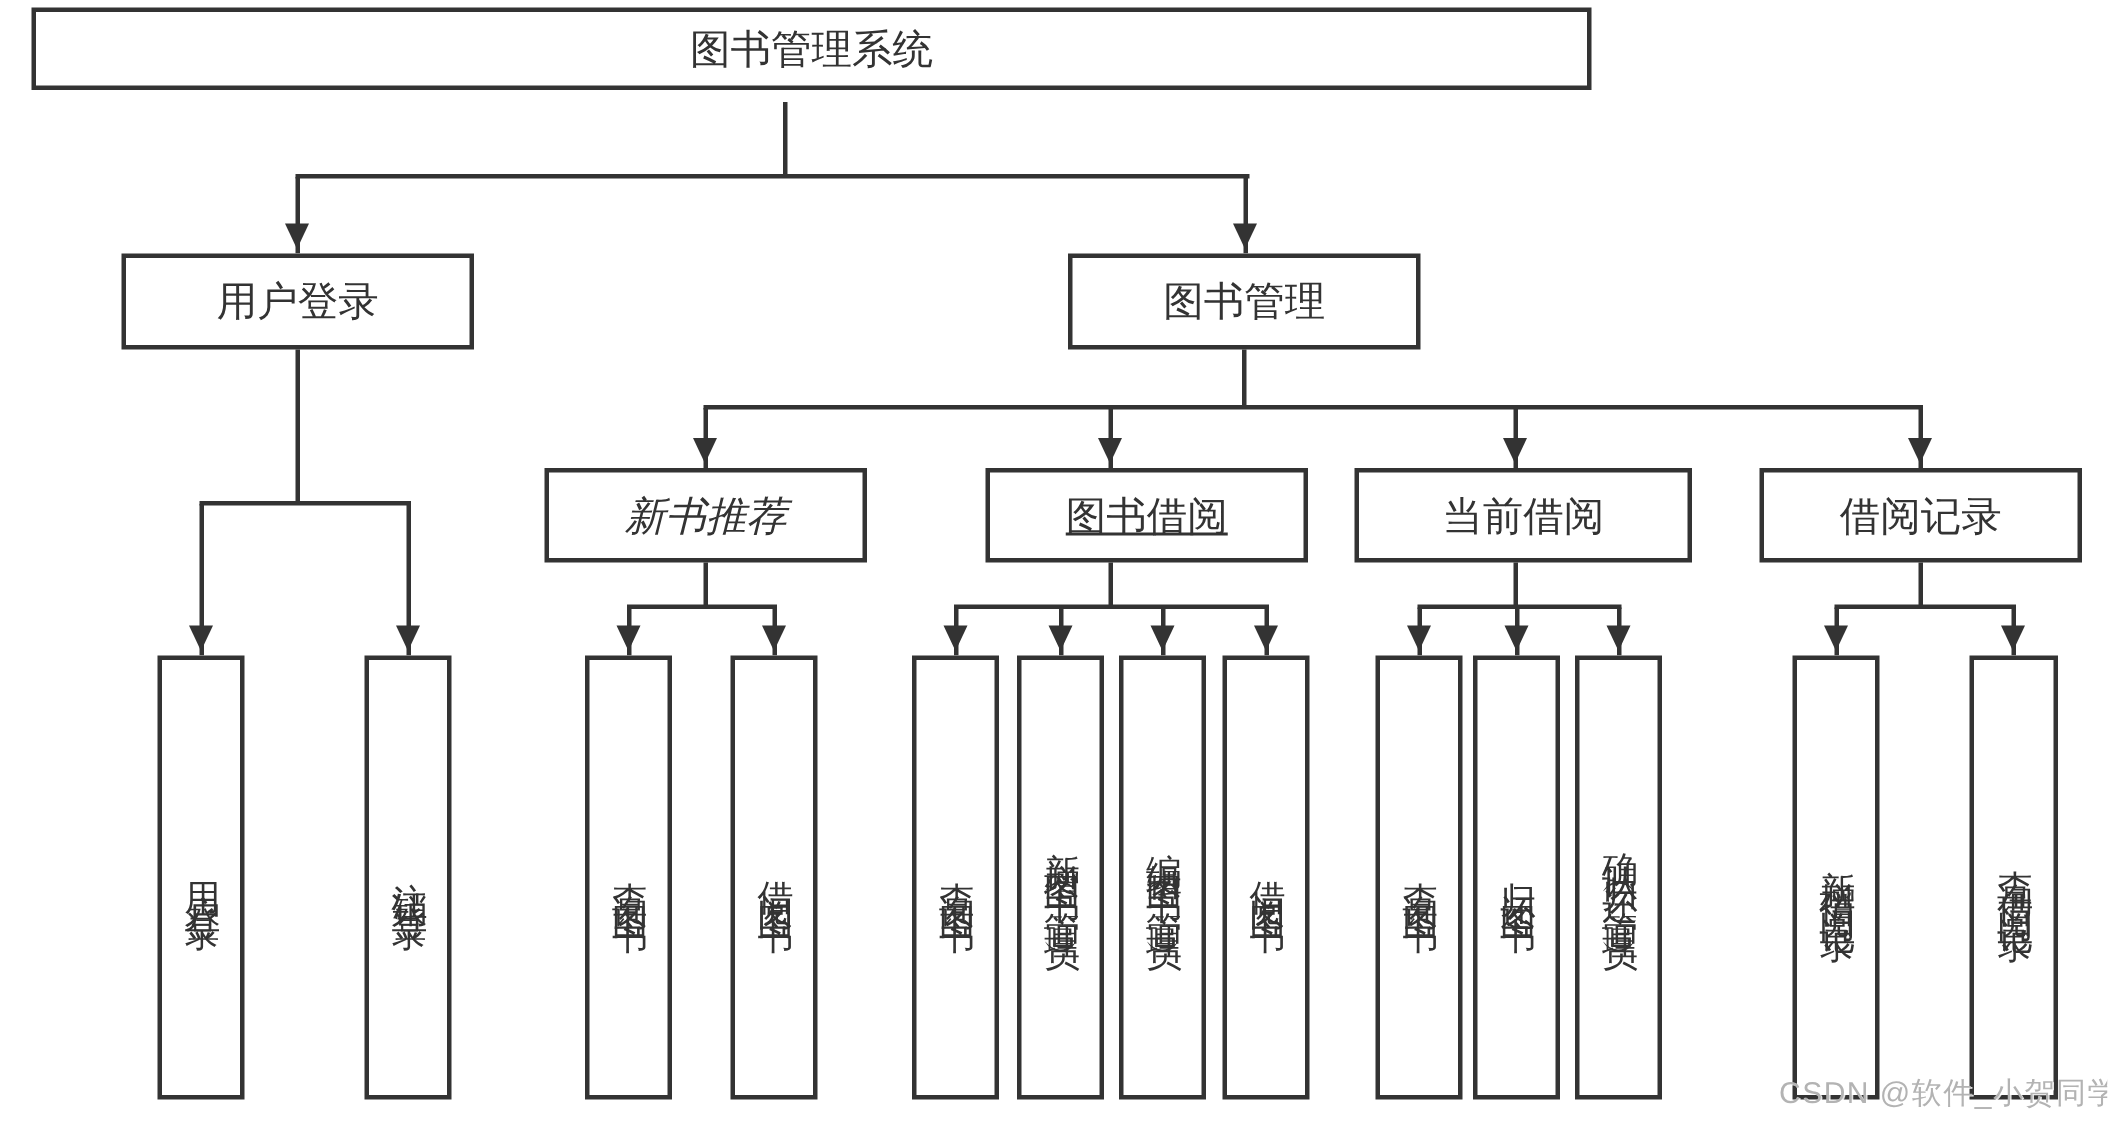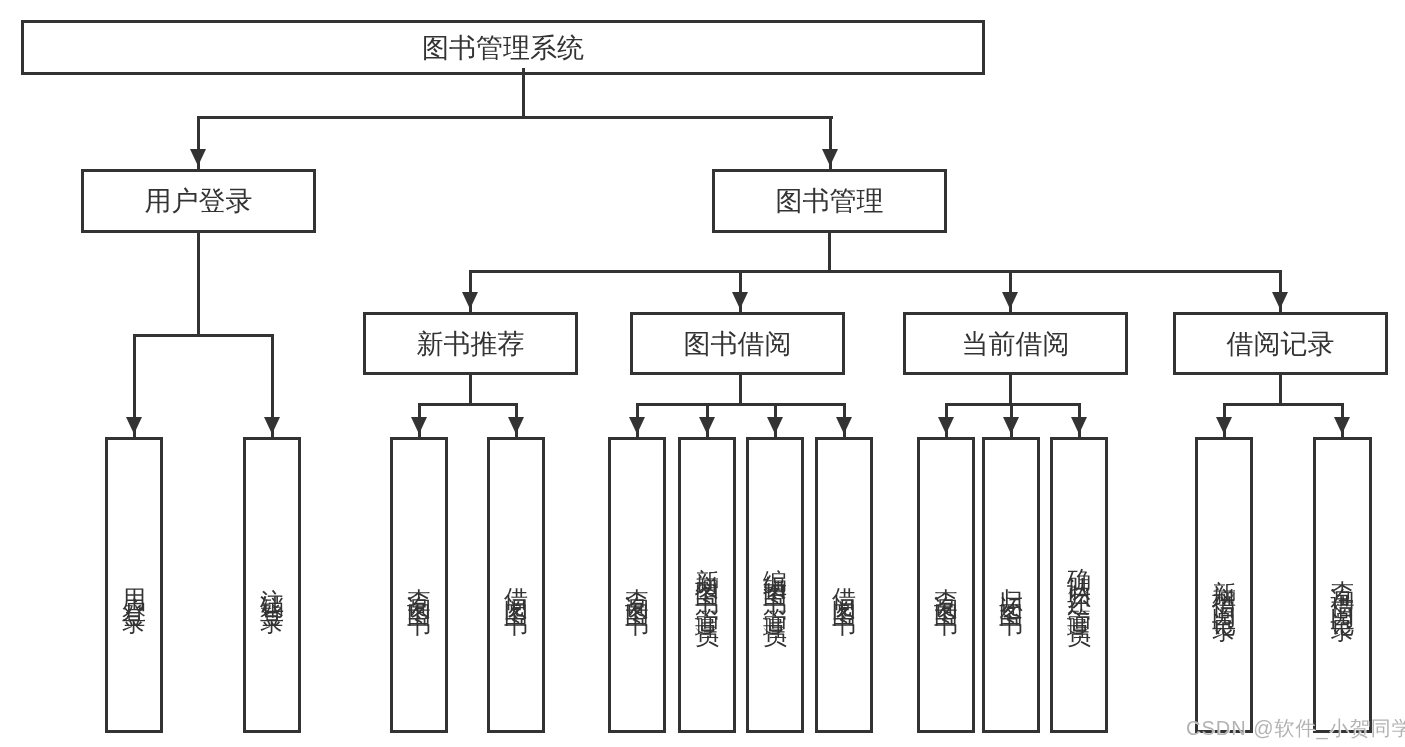--- a/index.html
+++ b/index.html
@@ -33,21 +33,21 @@
     font-size:20px;letter-spacing:1px;white-space:nowrap;
     color:var(--wm,#b3b3b3);
     text-shadow:1px 1px 0 rgba(255,255,255,0.85);
   }
 </style>
 </head>
 <body>
 
 <div class="stage" style="--line: #333333; --text: #333333; --bg: #ffffff; --wm: #b3b3b3;">
 
-  <div class="box hbox" style="left:21px;top:20px;width:964px;height:55px;align-items:center;">
+  <div class="box hbox" style="left:21px;top:5px;width:1040px;height:55px;align-items:center;">
     <span>图书管理系统</span>
   </div>
 
   <div>
     <div class="vl" style="left:522px;top:68px;height:50px;"></div>
     <div class="hl" style="left:197px;top:116px;width:636px;"></div>
     <div class="vl" style="left:197px;top:118px;height:51px;"></div>
     <div class="vl" style="left:829px;top:118px;height:51px;"></div>
     <div class="ar" style="left:190px;top:149px;"></div>
     <div class="ar" style="left:822px;top:149px;"></div>
@@ -75,24 +75,24 @@
     <div class="vl" style="left:469px;top:272px;height:40px;"></div>
     <div class="vl" style="left:739px;top:272px;height:40px;"></div>
     <div class="vl" style="left:1009px;top:272px;height:40px;"></div>
     <div class="vl" style="left:1279px;top:272px;height:40px;"></div>
     <div class="ar" style="left:462px;top:292px;"></div>
     <div class="ar" style="left:732px;top:292px;"></div>
     <div class="ar" style="left:1002px;top:292px;"></div>
     <div class="ar" style="left:1272px;top:292px;"></div>
   </div>
 
-  <div class="box hbox" style="left:363px;top:312px;width:215px;height:63px;">
+  <div class="box hbox" style="left:363px;top:312px;width:215px;height:63px;font-style:italic;">
     <span>新书推荐</span>
   </div>
-  <div class="box hbox" style="left:630px;top:312px;width:215px;height:63px;">
+  <div class="box hbox" style="left:657px;top:312px;width:215px;height:63px;text-decoration:underline;">
     <span>图书借阅</span>
   </div>
   <div class="box hbox" style="left:903px;top:312px;width:225px;height:63px;">
     <span>当前借阅</span>
   </div>
   <div class="box hbox" style="left:1173px;top:312px;width:215px;height:63px;">
     <span>借阅记录</span>
   </div>
 
   <div>

